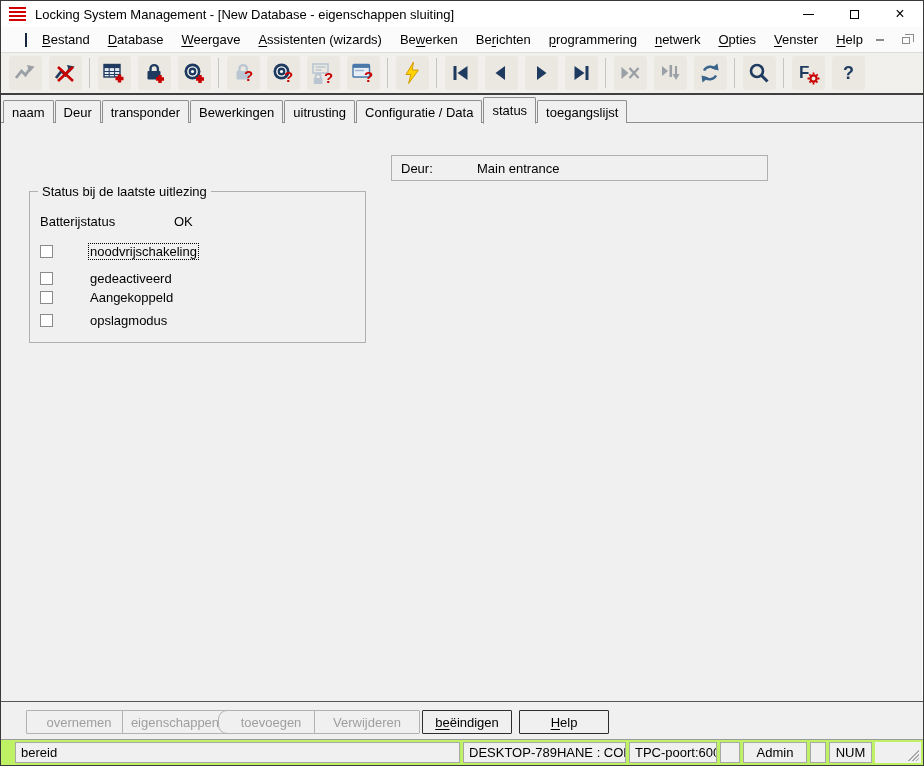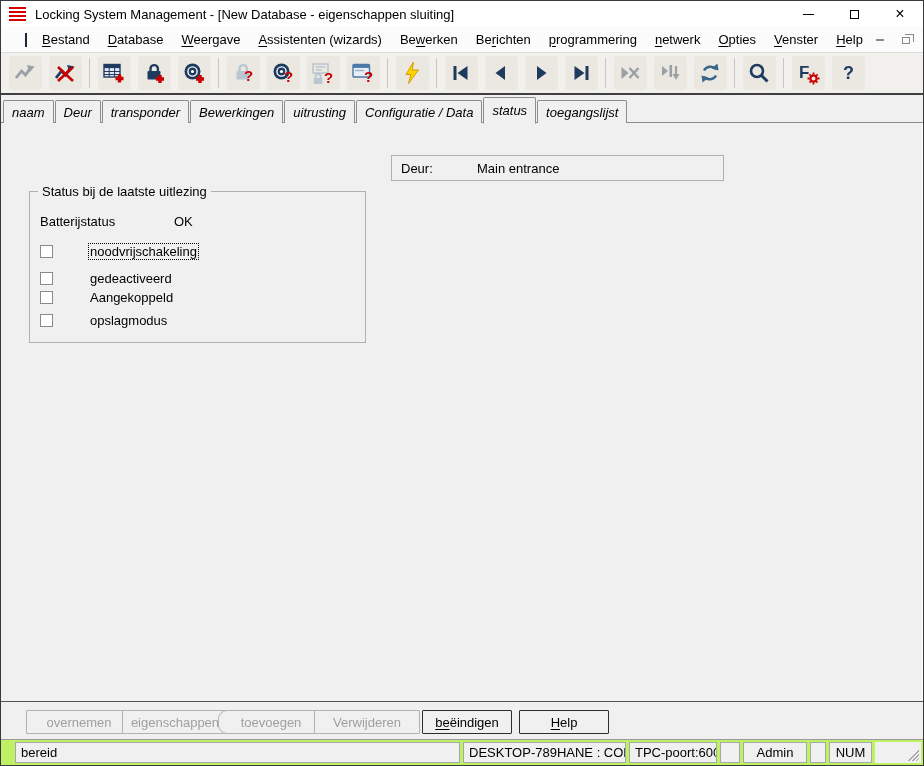--- a/index.html
+++ b/index.html
@@ -56,42 +56,42 @@
   .tb-btn {
     width:33px; height:34px; margin:0 3.5px; border-radius:3px; background:#ebe8e1;
     display:flex; align-items:center; justify-content:center; cursor:default; flex:0 0 auto;
   }
   .tb-sep { width:1px; height:30px; background:#c6c6c3; margin:0 4px; flex:0 0 auto; }
   .tb-btn svg { display:block; }
 
   
   .tabbar {
     height:28px; background:#f0f0f0; display:flex; align-items:flex-end; padding-left:2px;
-    position:relative; flex:0 0 auto;font-style:italic;
+    position:relative; flex:0 0 auto;
   }
   .tabbar::after { content:""; position:absolute; left:0; right:0; bottom:0; height:0; border-bottom:1px solid #8e8e8e; z-index:1; }
   .tab {
     position:relative; z-index:2; background:#f0f0f0;
     border:1px solid #8e8e8e; border-bottom:none; border-radius:2px 2px 0 0;
     padding:0 8px; margin-right:1px; height:23px; display:flex; align-items:center;
     white-space:nowrap; cursor:default;
   }
   .tab.active { z-index:3; height:27px; margin-bottom:-1px; border-bottom:1px solid #f0f0f0; background:#f0f0f0; }
 
   
   .content { flex:1 1 auto; background:#f0f0f0; position:relative; border-right:1px solid #fff; }
   .fieldbox {
     position:absolute; height:26px; border:1px solid #b0b0b0; background:#f0f0f0;
     display:flex; align-items:center;
   }
   .fieldbox .f-label { position:absolute; left:9px; }
   .fieldbox .f-value { position:absolute; }
   #box-sluiting { left:28px; top:32px; width:350px; }
   #box-sluiting .f-value { left:112px; }
-  #box-deur { left:390px; top:32px; width:333px; }
+  #box-deur { left:390px; top:32px; width:377px; }
   #box-deur .f-value { left:85px; }
 
   .groupbox {
     position:absolute; left:28px; top:68px; width:337px; height:152px;
     border:1px solid #b0b0b0; background:#f0f0f0;
   }
   .groupbox-title { position:absolute; top:-8px; left:8px; background:#f0f0f0; padding:0 4px; }
   .battery-row { position:absolute; left:10px; top:22px; width:300px; }
   .battery-label { position:absolute; left:0; }
   .battery-value { position:absolute; left:134px; }

